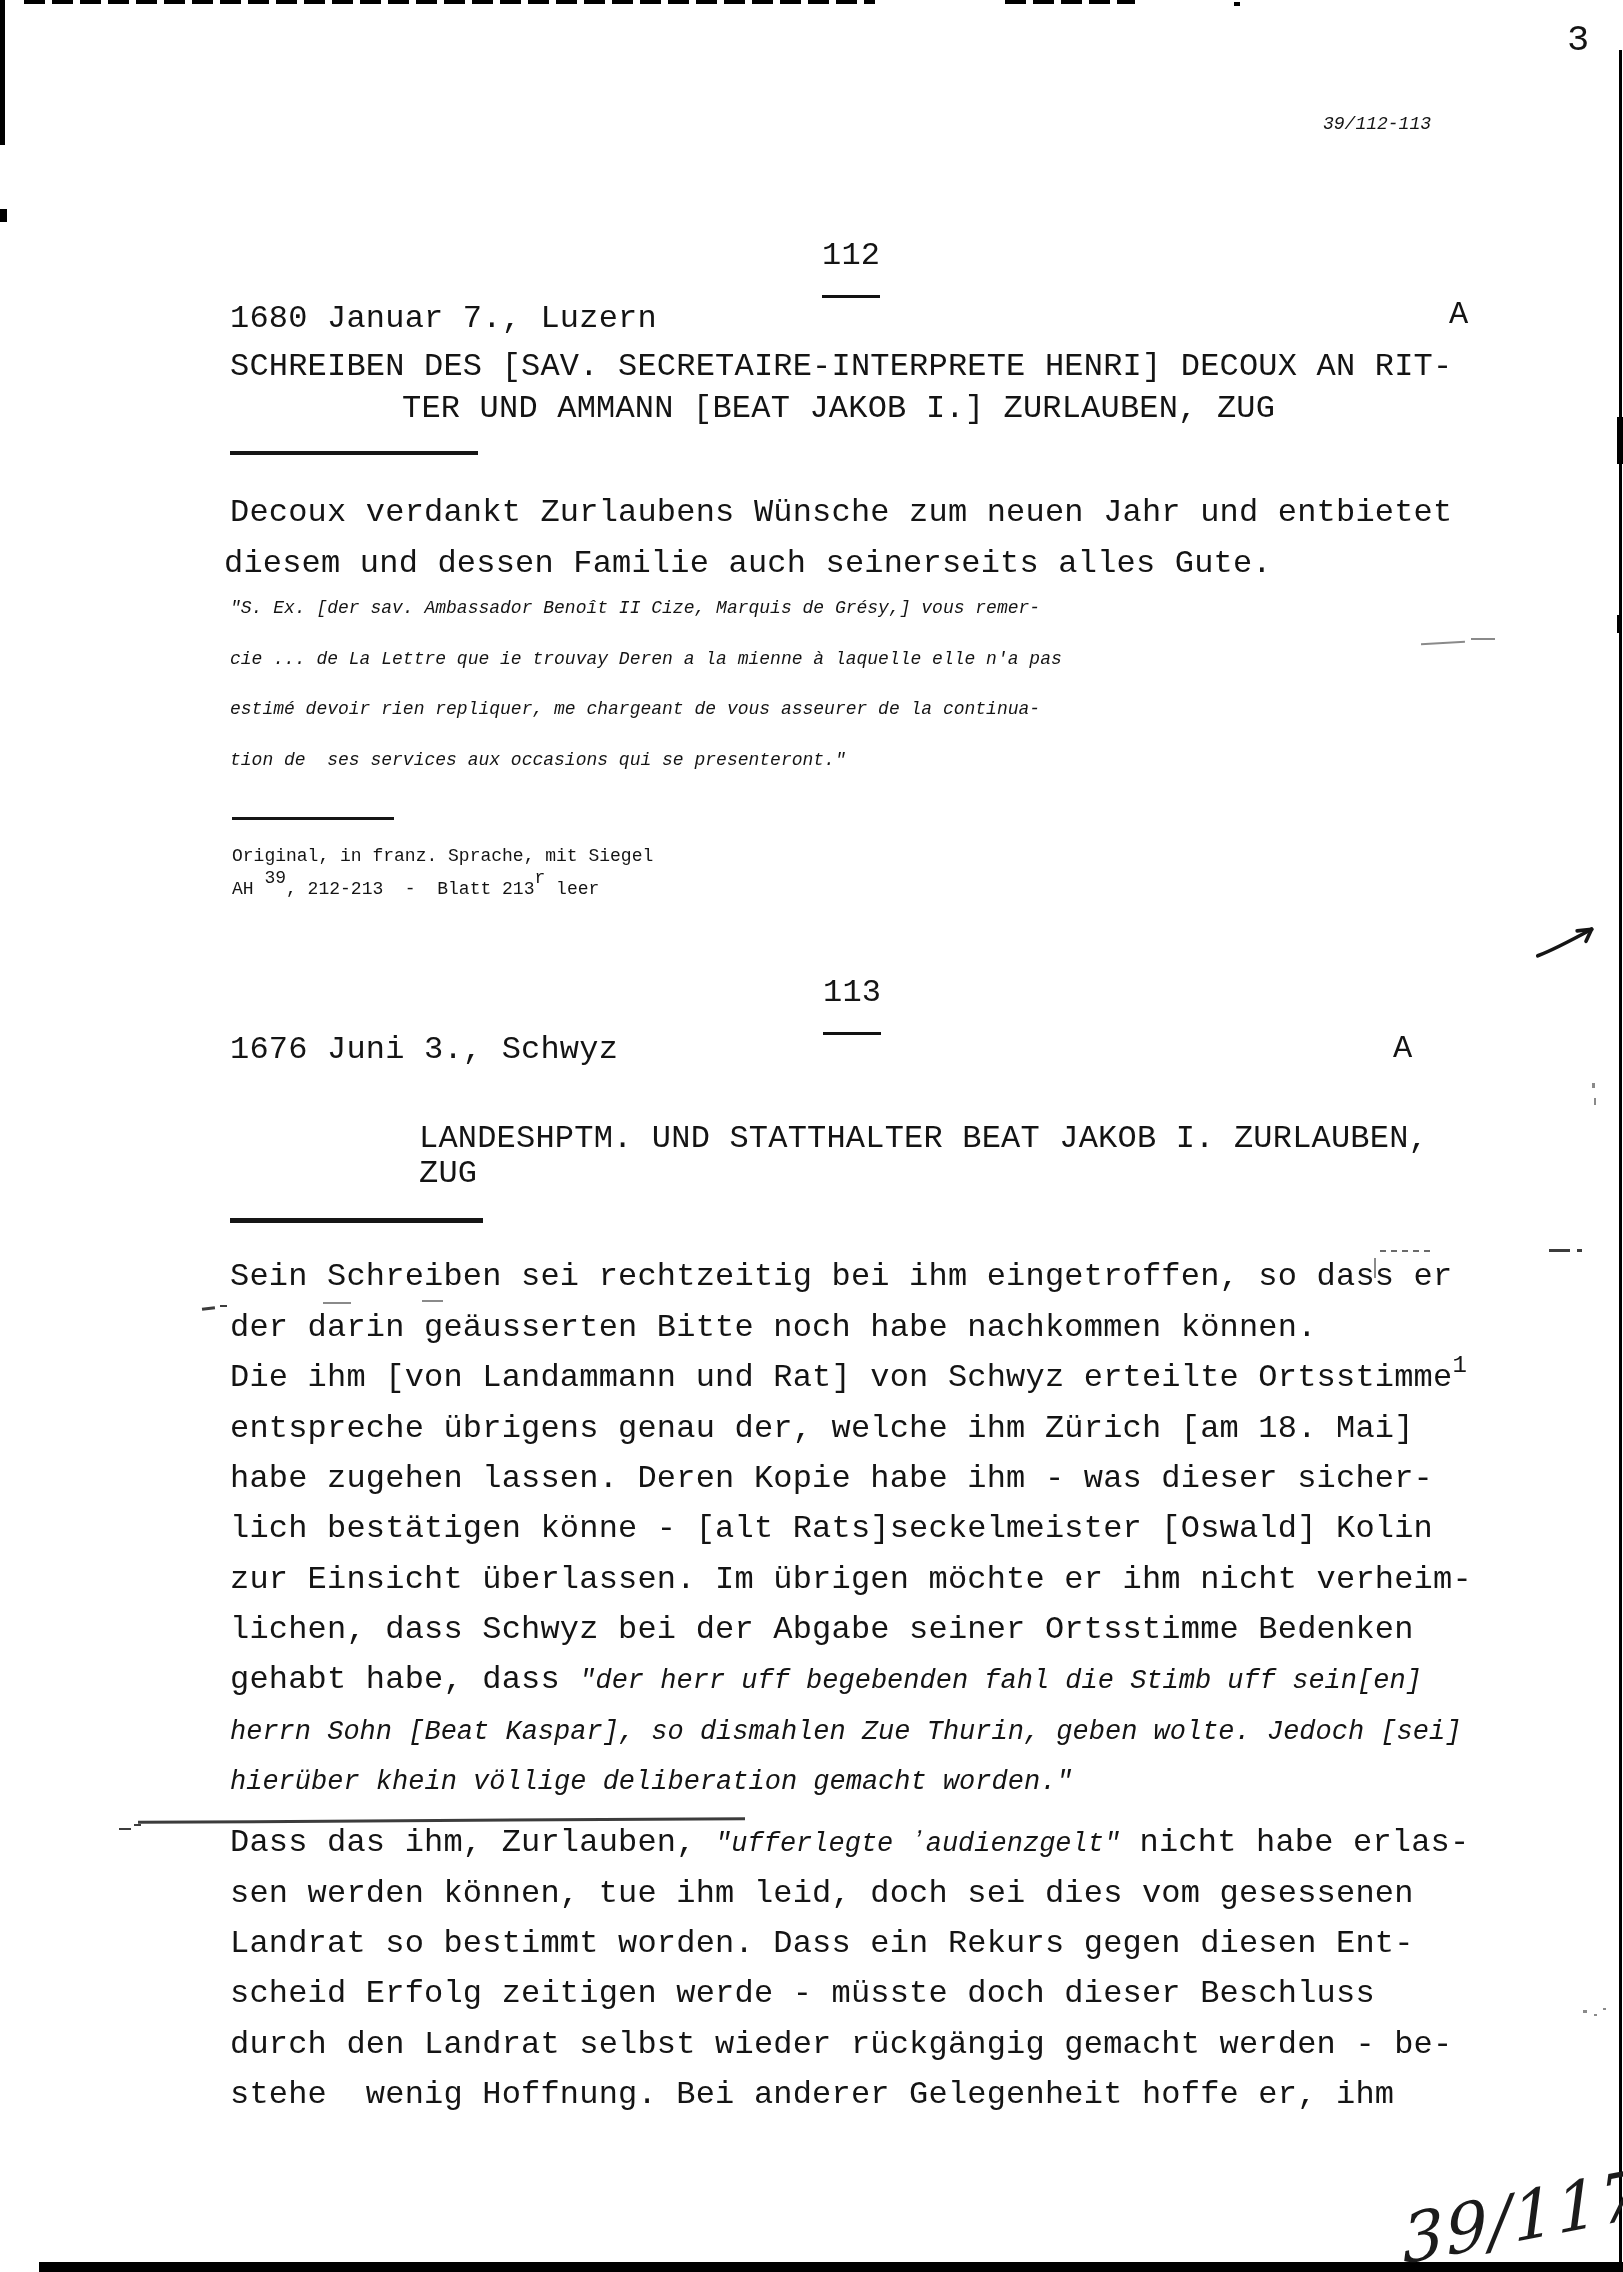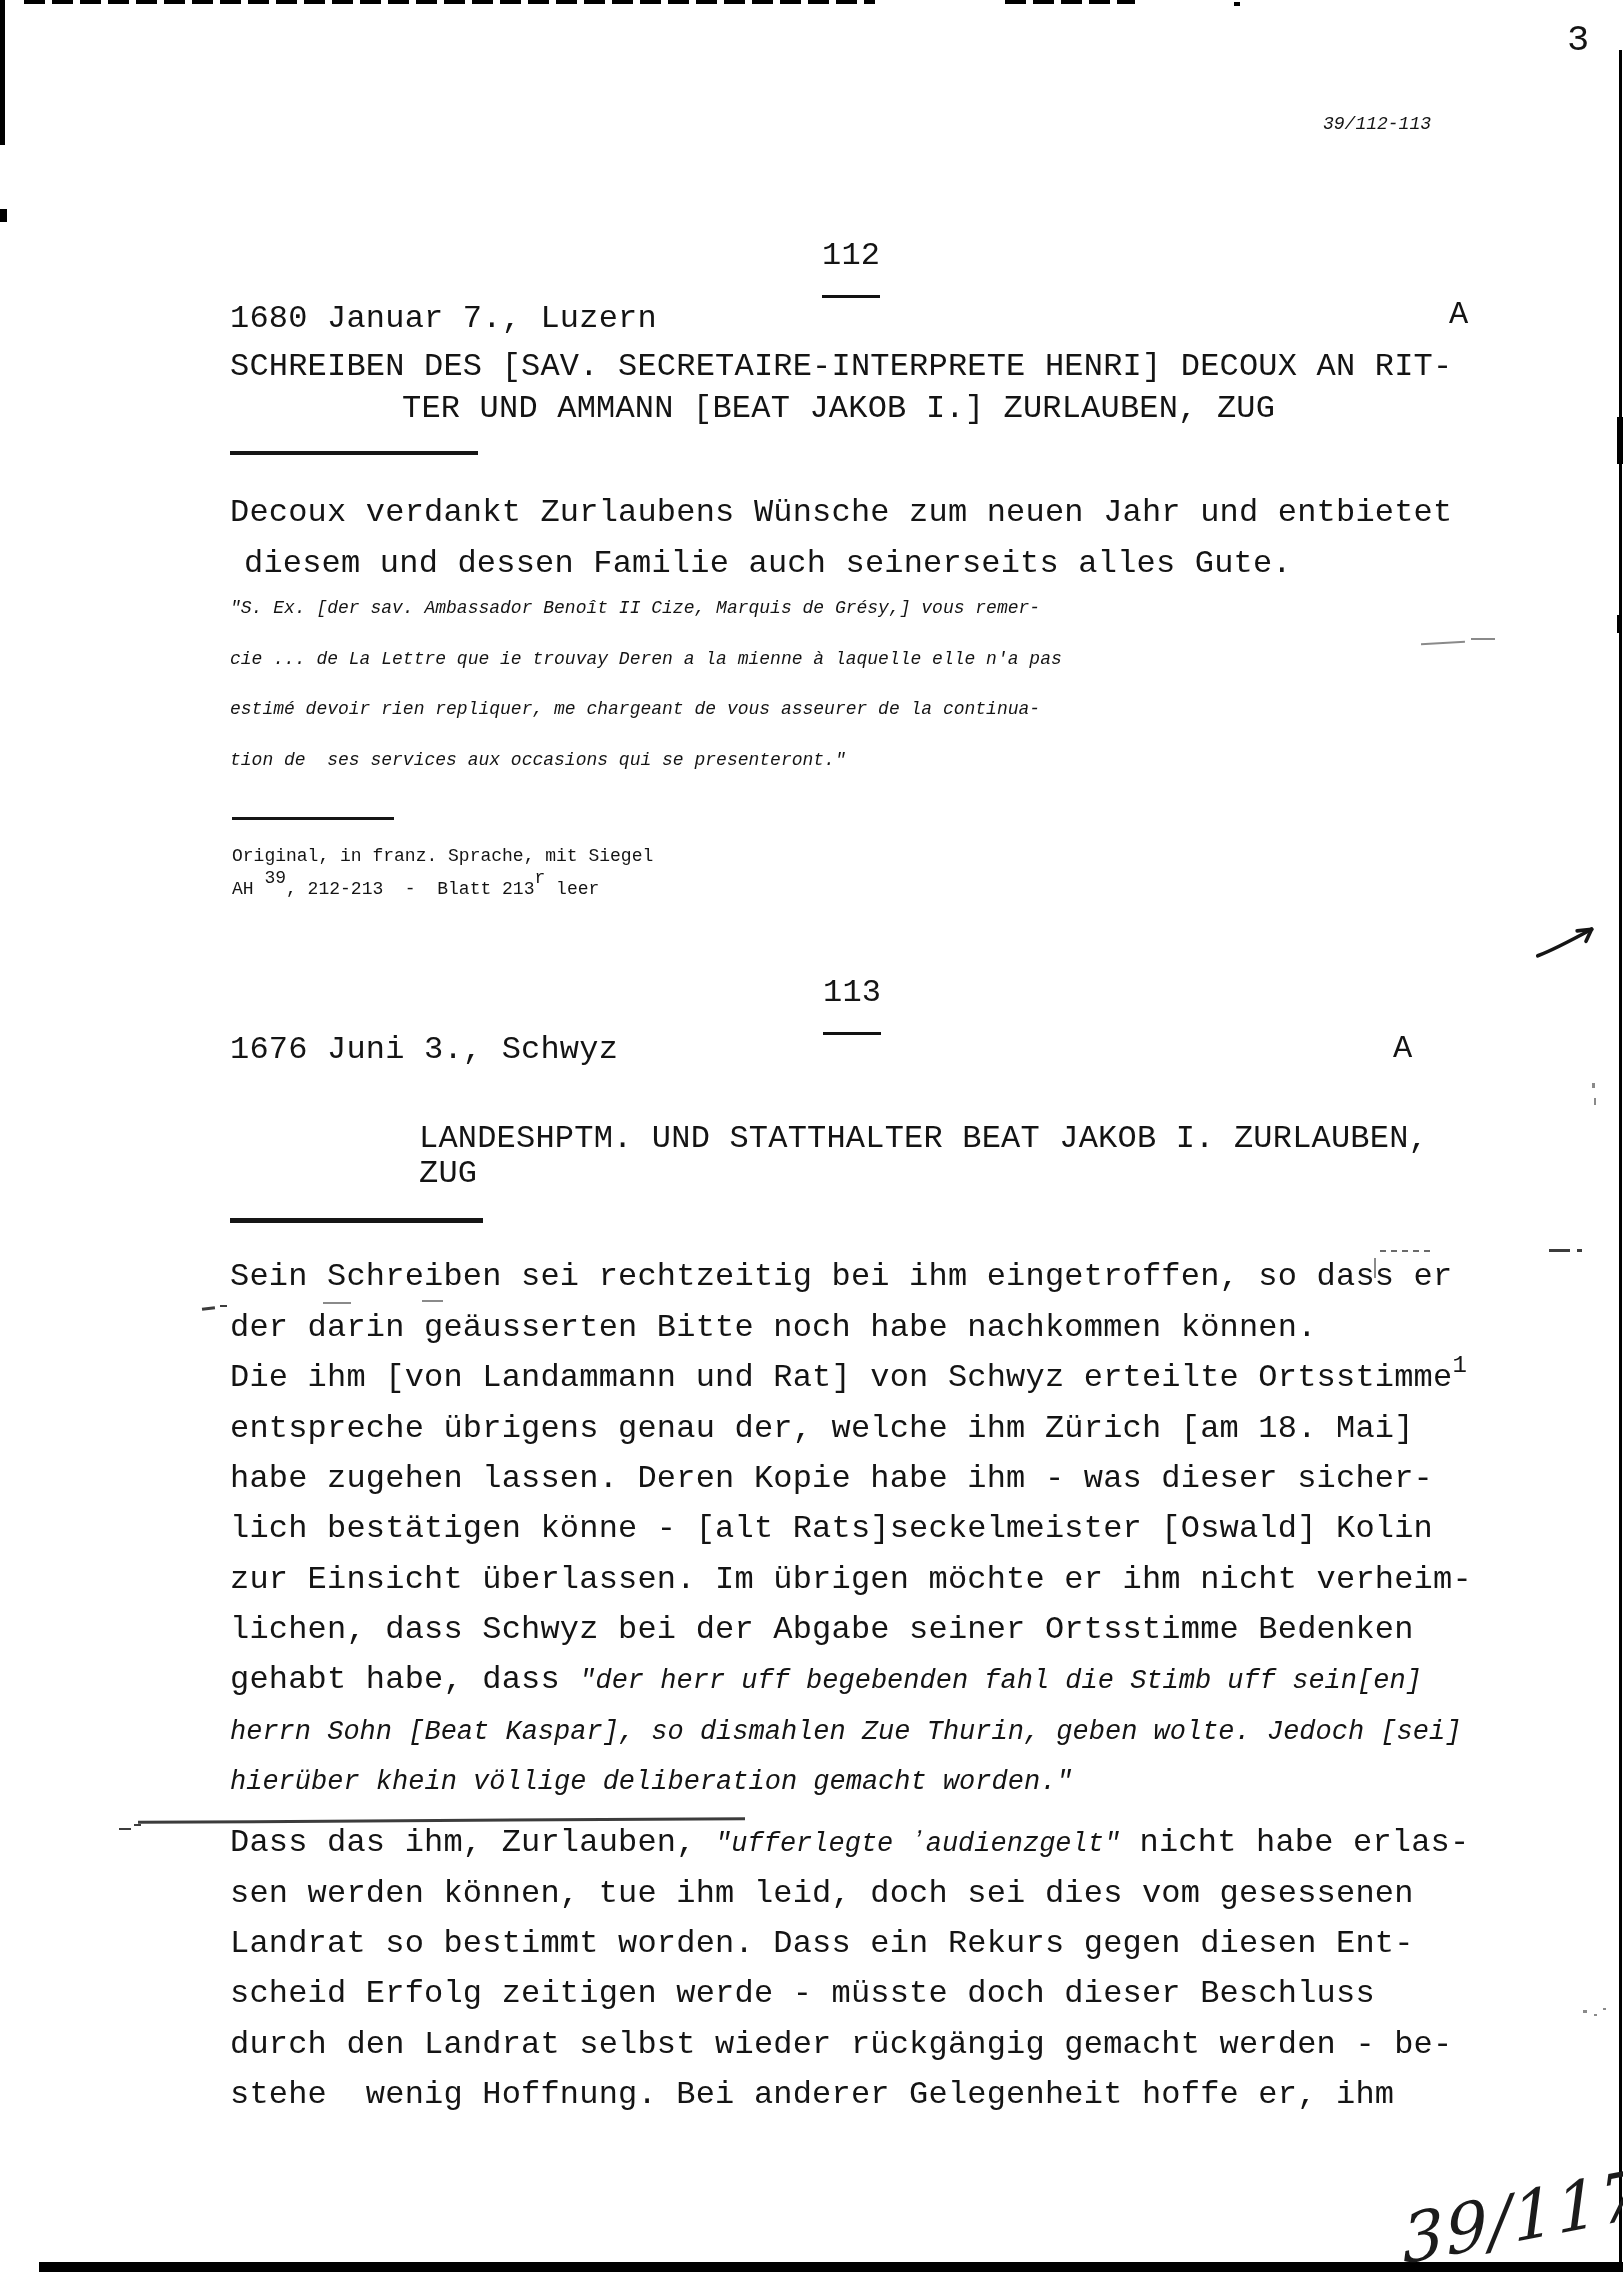--- a/index.html
+++ b/index.html
@@ -74,21 +74,21 @@
   <div id="folio">39/117</div>
 
 <div class="line pica pg" style="left: 1567px; top: 18px;">3</div>
     <div class="line elite it" style="left: 1323px; top: 114px;">39/112-113</div>
     <div class="line pica num" style="left: 822px; top: 237px;">112</div>
     <div class="line pica" style="left: 230px; top: 300px;">1680 Januar 7., Luzern</div>
     <div class="line pica" style="left: 1449px; top: 296px;">A</div>
     <div class="line pica" style="left: 230px; top: 348px;">SCHREIBEN DES [SAV. SECRETAIRE-INTERPRETE HENRI] DECOUX AN RIT-</div>
     <div class="line pica" style="left: 402px; top: 390px; text-align: center;">TER UND AMMANN [BEAT JAKOB I.] ZURLAUBEN, ZUG</div>
     <div class="line pica" style="left: 230px; top: 494px;">Decoux verdankt Zurlaubens Wünsche zum neuen Jahr und entbietet</div>
-    <div class="line pica" style="left: 244px; top: 545px;">diesem und dessen Familie auch seinerseits alles Gute.</div>
+    <div class="line pica" style="left: 224px; top: 545px;">diesem und dessen Familie auch seinerseits alles Gute.</div>
     <div class="line elite it" style="left: 230px; top: 598px;">"S. Ex. [der sav. Ambassador Benoît II Cize, Marquis de Grésy,] vous remer-</div>
     <div class="line elite it" style="left: 230px; top: 649px;">cie ... de La Lettre que ie trouvay Deren a la mienne à laquelle elle n'a pas</div>
     <div class="line elite it" style="left: 230px; top: 699px;">estimé devoir rien repliquer, me chargeant de vous asseurer de la continua-</div>
     <div class="line elite" style="left: 232px; top: 846px;">Original, in franz. Sprache, mit Siegel</div>
     <div class="line elite it" style="left: 230px; top: 750px;">tion de  ses services aux occasions qui se presenteront."</div>
     <div class="line elite" style="left: 232px; top: 879px;"><span class="">AH </span><span class="sup2">39</span><span class="">, 212-213  -  Blatt 213</span><span class="sup2">r</span><span class=""> leer</span></div>
     <div class="line pica num" style="left: 823px; top: 974px;">113</div>
     <div class="line pica" style="left: 230px; top: 1031px;">1676 Juni 3., Schwyz</div>
     <div class="line pica" style="left: 1393px; top: 1030px;">A</div>
     <div class="line pica" style="left: 419px; top: 1120px;">LANDESHPTM. UND STATTHALTER BEAT JAKOB I. ZURLAUBEN,</div>

